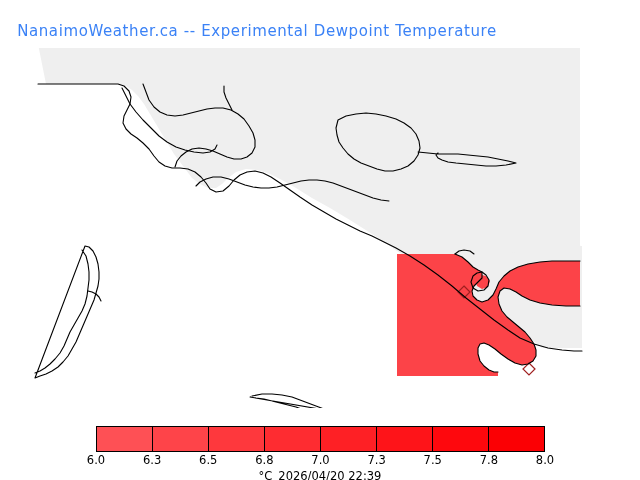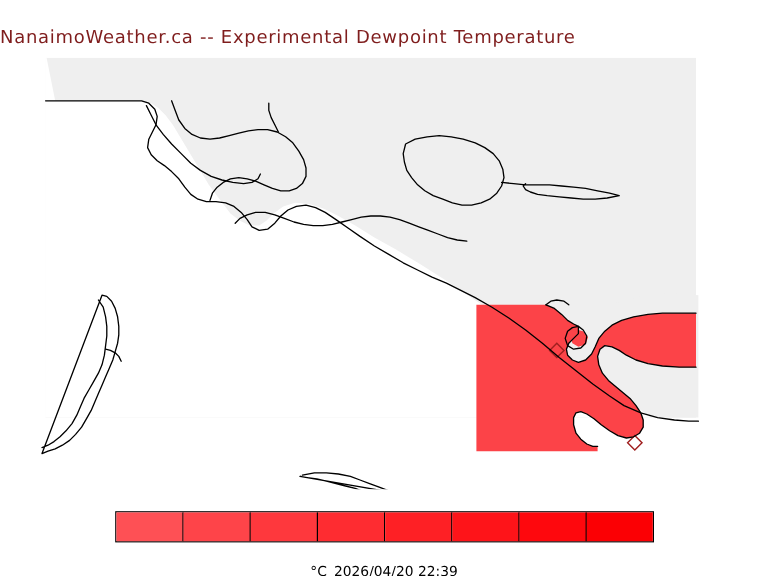--- a/index.html
+++ b/index.html
@@ -14,24 +14,25 @@
     overflow: hidden;
     font-family: "DejaVu Sans", sans-serif;
   }
 
   
   #title {
     position: absolute;
     left: 0;
     top: 22px;
     width: 514px;
+    text-align: center;
     font-family: "DejaVu Sans", sans-serif;
     font-size: 15px;
     letter-spacing: 0.6px;
-    color: #7f1d1d;
+    color: #3b82f6;
     white-space: nowrap;
   }
 
   
   #map-area {
     position: absolute;
     left: 0px;
     top: 48px;
     width: 640px;
     height: 360px;
@@ -391,17 +392,28 @@
       <div class="cb-seg" style="background: rgb(254, 80, 85);"></div>
       <div class="cb-seg" style="background: rgb(254, 68, 73);"></div>
       <div class="cb-seg" style="background: rgb(254, 56, 61);"></div>
       <div class="cb-seg" style="background: rgb(254, 44, 49);"></div>
       <div class="cb-seg" style="background: rgb(254, 32, 37);"></div>
       <div class="cb-seg" style="background: rgb(254, 20, 25);"></div>
       <div class="cb-seg" style="background: rgb(254, 8, 13);"></div>
       <div class="cb-seg" style="background: rgb(251, 0, 4);"></div>
     </div>
 
+  <div id="cb-ticks">
+      <div class="cb-tick" style="left: 96px;">6.0</div>
+      <div class="cb-tick" style="left: 152.125px;">6.3</div>
+      <div class="cb-tick" style="left: 208.25px;">6.5</div>
+      <div class="cb-tick" style="left: 264.375px;">6.8</div>
+      <div class="cb-tick" style="left: 320.5px;">7.0</div>
+      <div class="cb-tick" style="left: 376.625px;">7.3</div>
+      <div class="cb-tick" style="left: 432.75px;">7.5</div>
+      <div class="cb-tick" style="left: 488.875px;">7.8</div>
+      <div class="cb-tick" style="left: 545px;">8.0</div>
+    </div>
 
   <div id="cb-caption">
     <span class="unit">°C</span><span>2026/04/20 22:39</span>
   </div>
 </div>
 
 </body></html>

